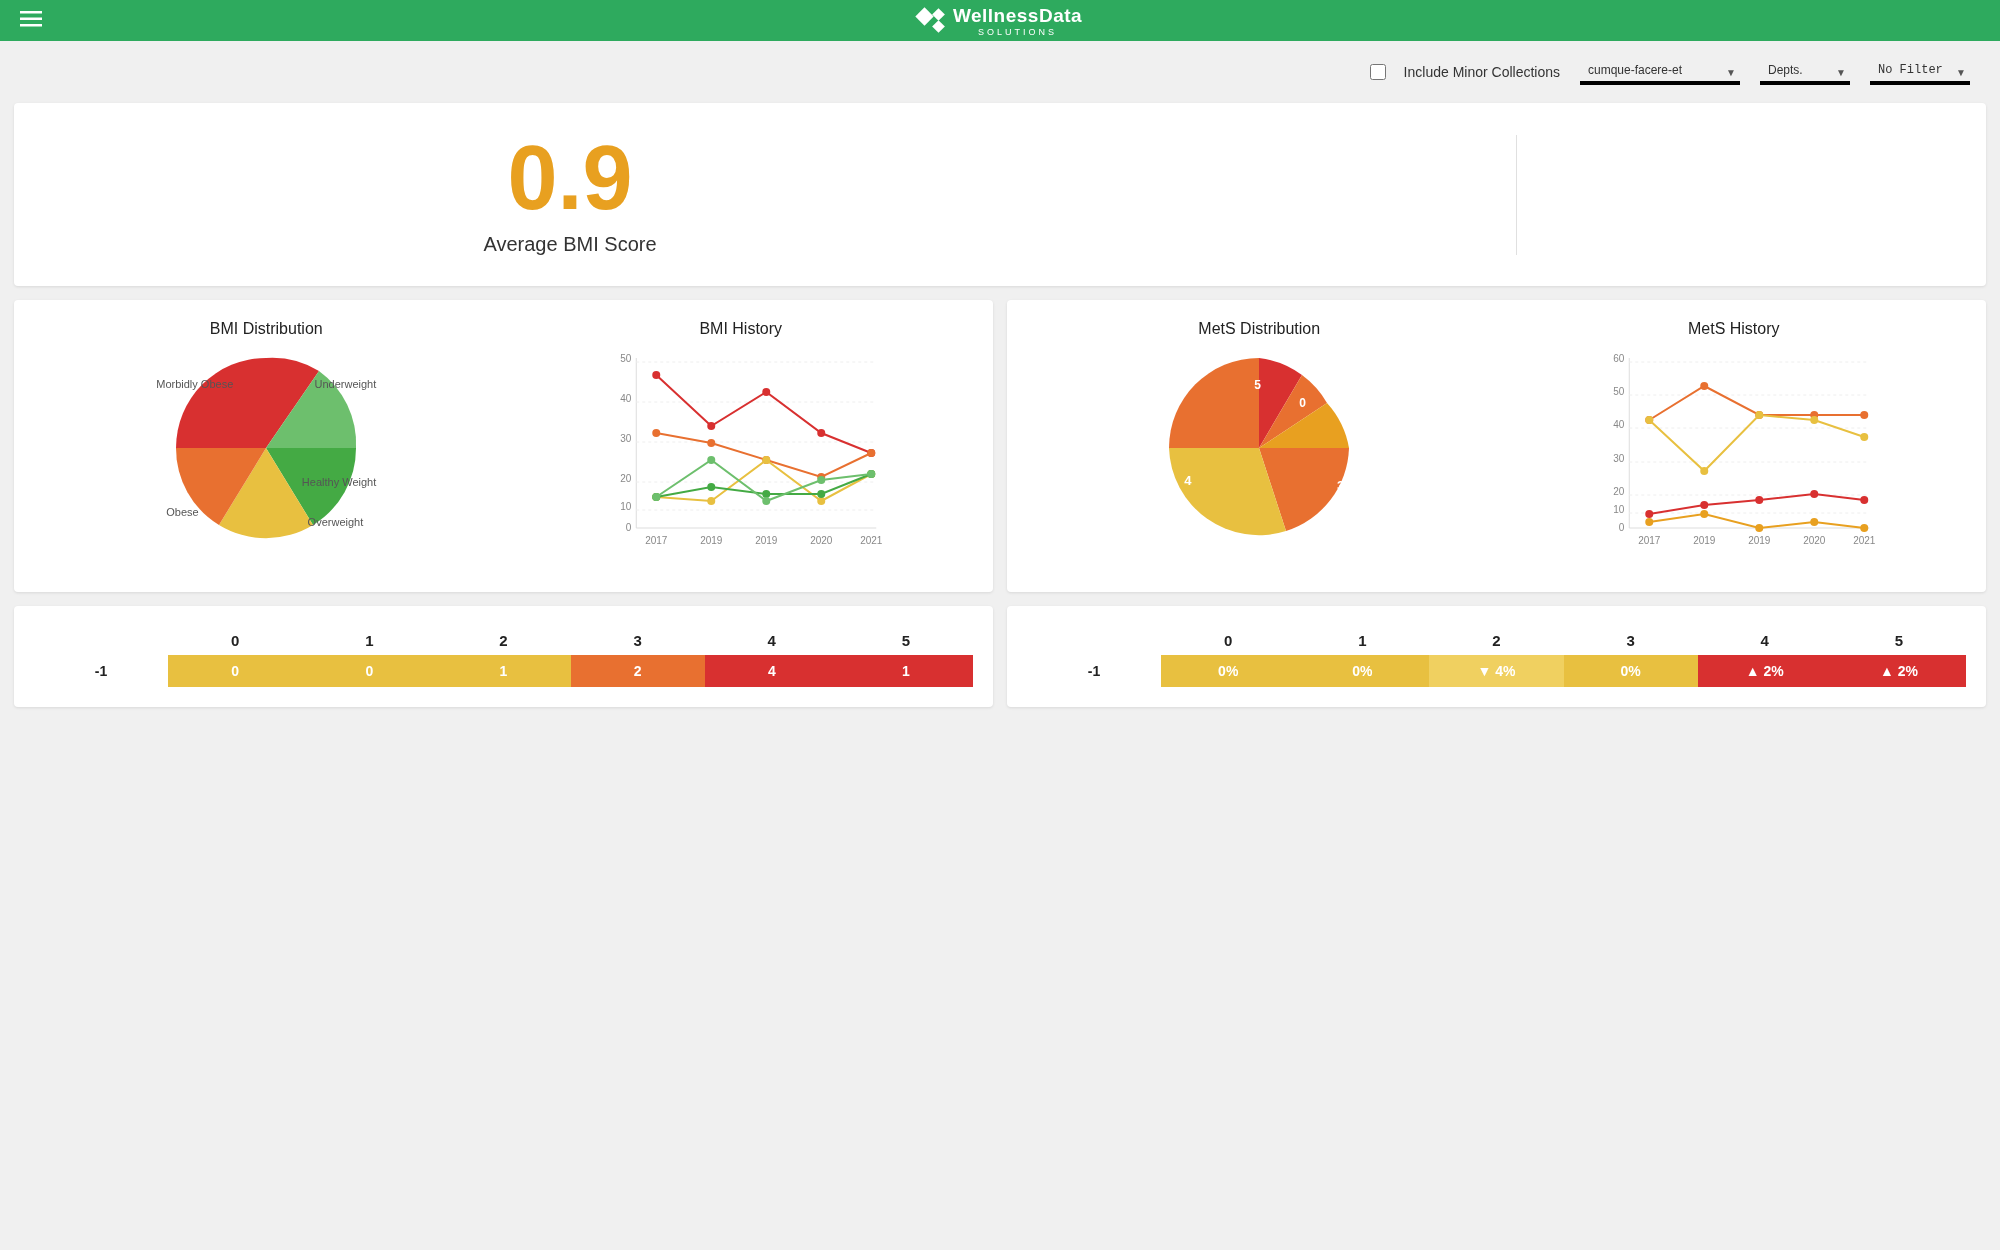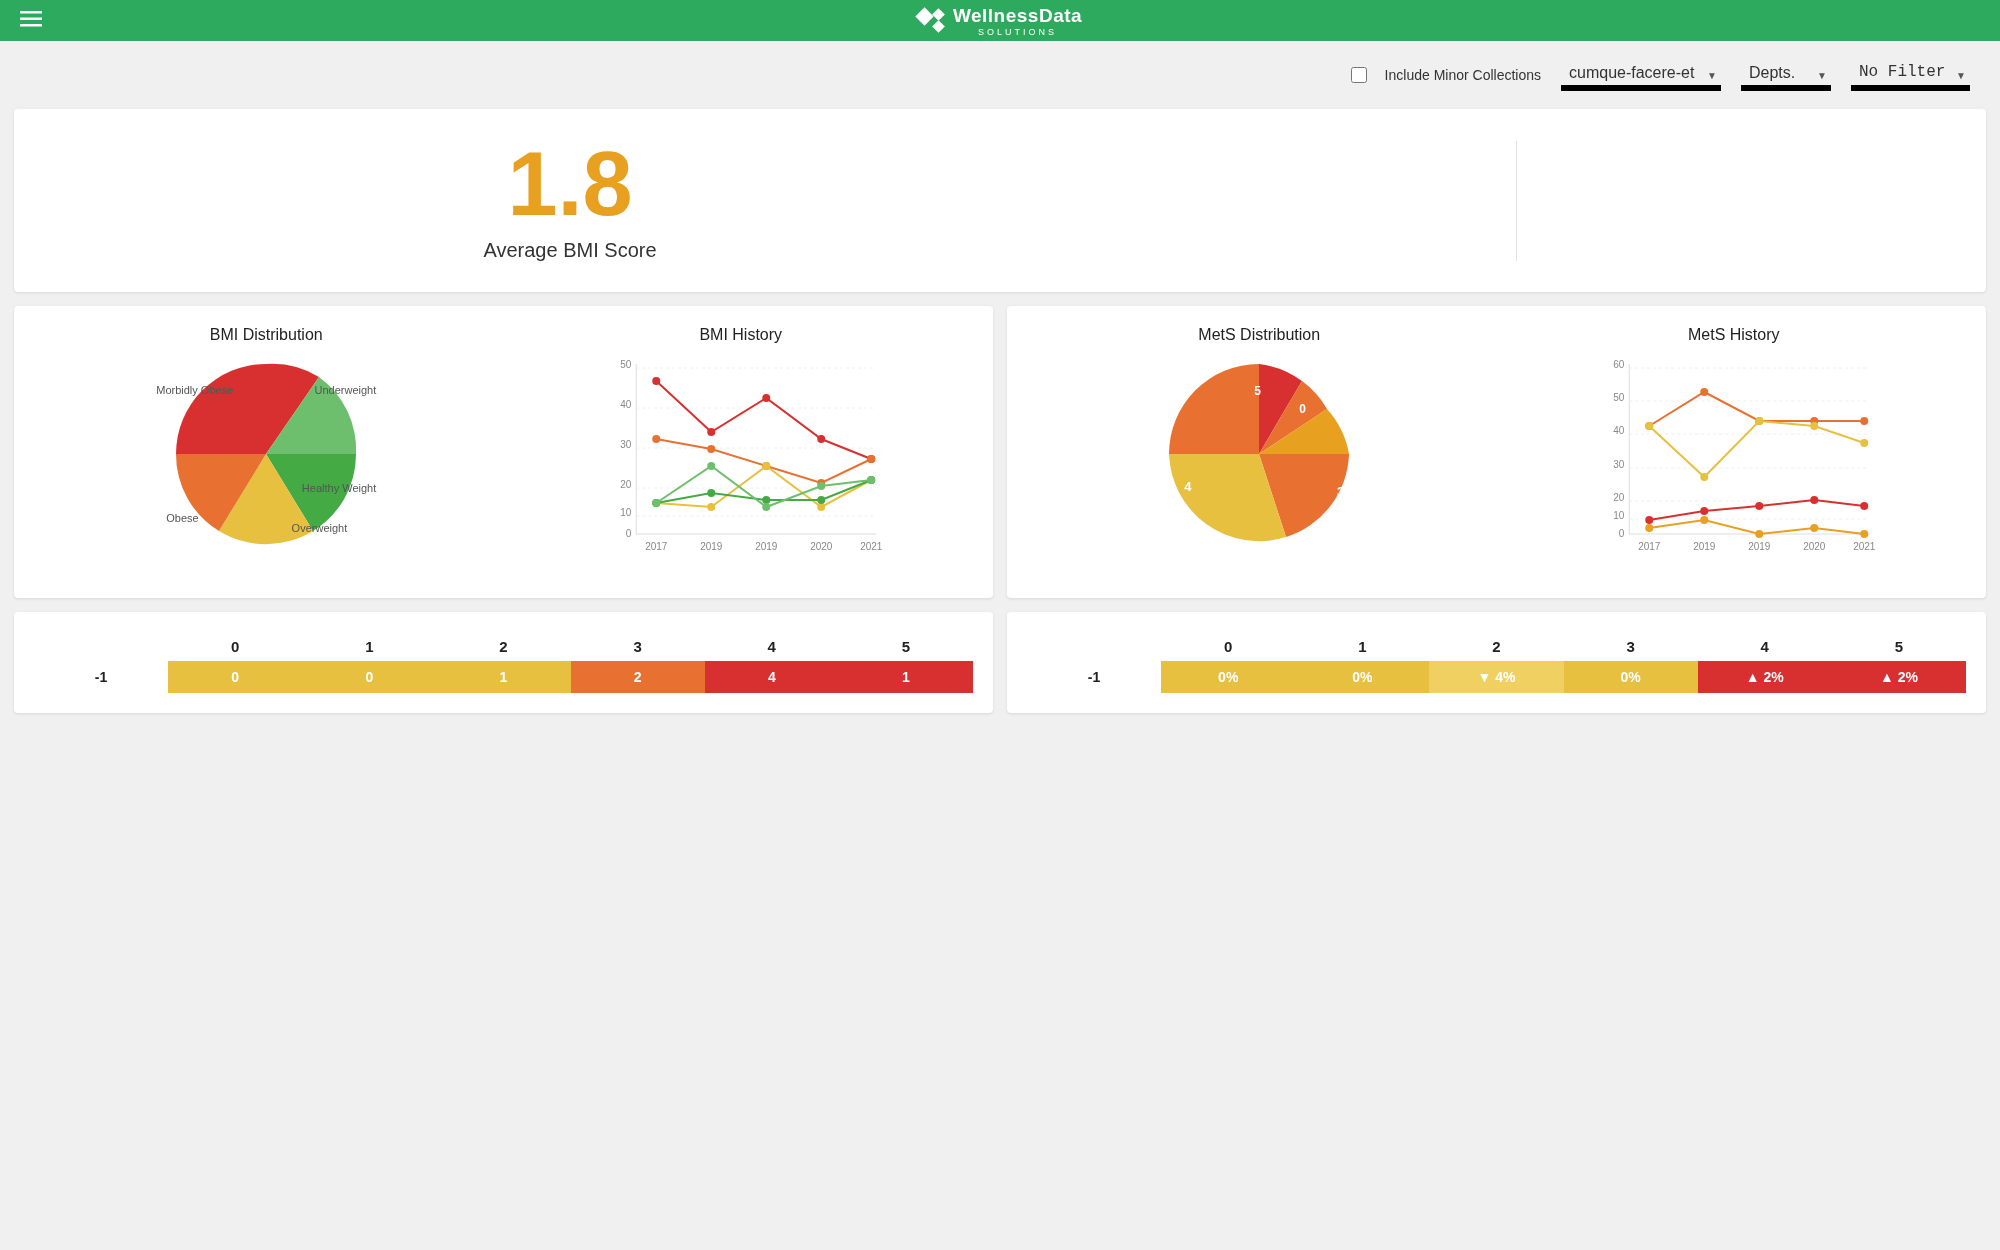--- a/index.html
+++ b/index.html
@@ -54,23 +54,23 @@
       color: #333;
       cursor: pointer;
       padding-left: 46px;
     }
     .checkbox-label input[type="checkbox"] {
       width: 16px; height: 16px;
       cursor: pointer;
     }
     .dropdown-select {
       border: none;
-      border-bottom: 6px solid #000000;
+      border-bottom: 4px solid #000000;
       background: transparent;
-      font-size: 16px;
+      font-size: 12px;
       color: #333;
       padding: 4px 24px 4px 8px;
       appearance: none;
       cursor: pointer;
       outline: none;
       min-width: 160px;
     }
     .dropdown-wrap {
       position: relative;
       display: inline-block;
@@ -235,21 +235,21 @@
   </div>
   <div class="dropdown-wrap">
     <select class="dropdown-select" style="min-width:100px;font-family:Liberation Mono, monospace;">
       <option>No Filter</option>
     </select>
   </div>
 </div>
 
 <div class="score-card">
   <div class="score-item">
-    <div class="score-value score-bmi">1.8</div>
+    <div class="score-value score-bmi">0.9</div>
     <div class="score-label">Average BMI Score</div>
   </div>
   <div class="score-divider"></div>
 </div>
 
 <div class="panels-row">
 
   <div class="panel">
     <div class="panel-inner">
 
@@ -265,21 +265,21 @@
             <path d="M100,100 L190,100 A90,90 0 0,1 147,177 Z" fill="#44aa44"></path>
 
             <path d="M100,100 L147,177 A90,90 0 0,1 53,177 Z" fill="#e8c040"></path>
 
             <path d="M100,100 L53,177 A90,90 0 0,1 10,100 Z" fill="#e87030"></path>
 
             <path d="M100,100 L10,100 A90,90 0 0,1 100,10 Z" fill="#d83030"></path>
           </svg>
           <div style="position:absolute;top:30px;right:-10px;font-size:11px;color:#555;">Underweight</div>
           <div style="position:absolute;bottom:60px;right:-10px;font-size:11px;color:#555;">Healthy Weight</div>
-          <div style="position:absolute;bottom:20px;right:19px;font-size:11px;color:#555;">Overweight</div>
+          <div style="position:absolute;bottom:20px;right:3px;font-size:11px;color:#555;">Overweight</div>
           <div style="position:absolute;bottom:30px;left:0px;font-size:11px;color:#555;">Obese</div>
           <div style="position:absolute;top:30px;left:-10px;font-size:11px;color:#555;white-space:nowrap;">Morbidly Obese</div>
         </div>
       </div>
 
       <div class="chart-section">
         <div class="chart-title">BMI History</div>
         <svg viewBox="0 0 280 220" width="100%" height="220">
 
           <line x1="35" y1="10" x2="35" y2="180" stroke="#ddd" stroke-width="1"></line>

